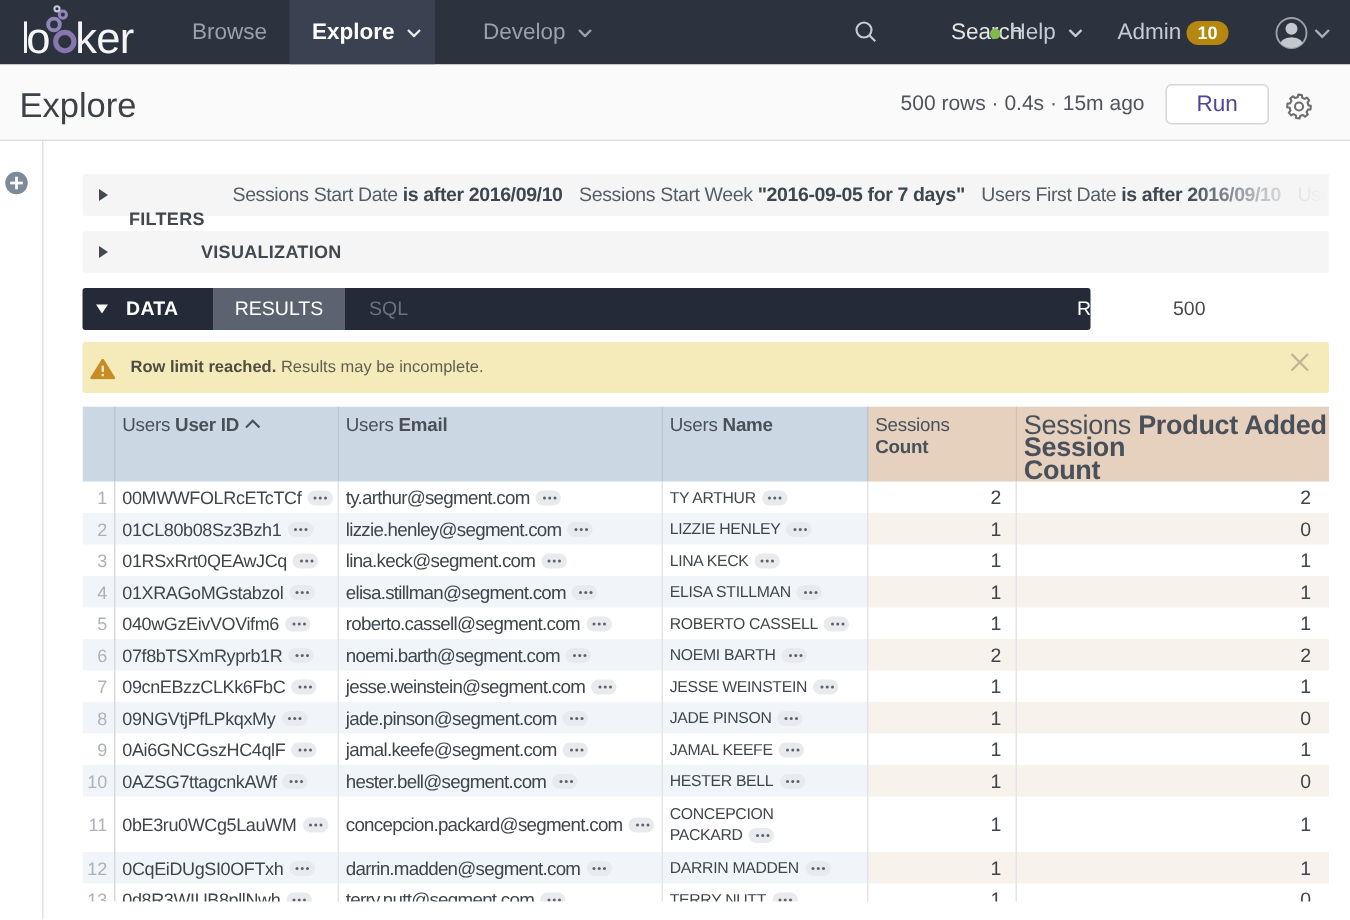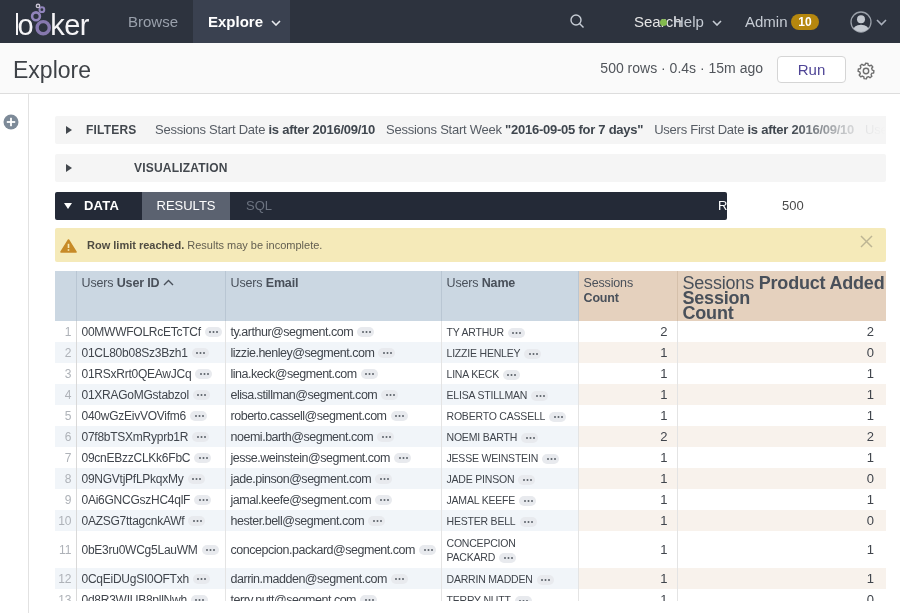--- a/index.html
+++ b/index.html
@@ -83,20 +83,23 @@
     <circle cx="27.2" cy="27.7" r="6.1" fill="none" stroke="#8678ae" stroke-width="3.4"></circle>
     <circle cx="20" cy="16.3" r="3.9" fill="none" stroke="#9184bb" stroke-width="2.6"></circle>
     <circle cx="25.9" cy="9.7" r="2.4" fill="none" stroke="#9184bb" stroke-width="2"></circle>
     <circle cx="22" cy="5.9" r="1.7" fill="none" stroke="#c9c4d4" stroke-width="1.4"></circle>
     <text x="34.2" y="35" font-size="29" fill="#f5f4f6" letter-spacing="-0.5">ker</text>
   </svg>
   <div class="navitem" style="left:128px;">Browse</div>
   <div id="nav-explore"></div>
   <div class="navitem" style="left:208px;"><b>Explore</b>&nbsp; <svg class="chev" width="10" height="6">
         <polyline points="1,1 5,5 9,1" fill="none" stroke="#e8eaee" stroke-width="1.6"></polyline>
+      </svg></div>
+  <div class="navitem" style="left:322px;">Develop&nbsp; <svg class="chev" width="10" height="6">
+        <polyline points="1,1 5,5 9,1" fill="none" stroke="#9aa1ac" stroke-width="1.6"></polyline>
       </svg></div>
   <div class="navitem" style="left:590px; color:#e5e5e5;margin-left:44px;">Search</div>
   <svg class="abs" style="left:570px; top:14px;" width="15" height="15">
       <circle cx="6" cy="6" r="5" fill="none" stroke="#c6ccd4" stroke-width="1.4"></circle>
       <line x1="9.5" y1="9.5" x2="13.5" y2="13.5" stroke="#c6ccd4" stroke-width="1.4"></line>
     </svg>
   <div class="abs" style="left:660px; top:19px; width:7px; height:7px; border-radius:50%; background:#82b94e;"></div>
   <div class="navitem" style="left:673px; color:#c6ccd4;">Help&nbsp; <svg class="chev" width="10" height="6">
         <polyline points="1,1 5,5 9,1" fill="none" stroke="#c6ccd4" stroke-width="1.6"></polyline>
       </svg></div>
@@ -131,21 +134,21 @@
 
 <div id="rail"></div>
 <svg class="abs" style="left:3px; top:114px;" width="16" height="16">
     <circle cx="8" cy="8" r="7.5" fill="#7d8a98"></circle>
     <rect x="7.1" y="3.8" width="1.8" height="8.4" fill="#fff"></rect>
     <rect x="3.8" y="7.1" width="8.4" height="1.8" fill="#fff"></rect>
   </svg>
 
 <div class="panel" id="filters">
   <span style="position:absolute; left:11px; top:10px;" class="tri-r"></span>
-  <span class="ptitle" style="position:absolute; left:31px; top:0; line-height:28px;text-align:right;">FILTERS</span>
+  <span class="ptitle" style="position:absolute; left:31px; top:16px; line-height:28px;text-align:right;">FILTERS</span>
   <div class="fline">Sessions Start Date <b>is after 2016/09/10</b><span class="fsep"></span>Sessions Start Week <b>"2016-09-05 for 7 days"</b><span class="fsep"></span>Users First Date <b>is after 2016/09/10</b><span class="fsep"></span>Users Fir</div>
   <div id="ffade"></div>
 </div>
 
 <div class="panel" id="viz">
   <span style="position:absolute; left:11px; top:10px;" class="tri-r"></span>
   <span class="ptitle" style="position:absolute; left:31px; top:0; line-height:28px;margin-left:48px;">VISUALIZATION</span>
 </div>
 
 <div id="databar">

